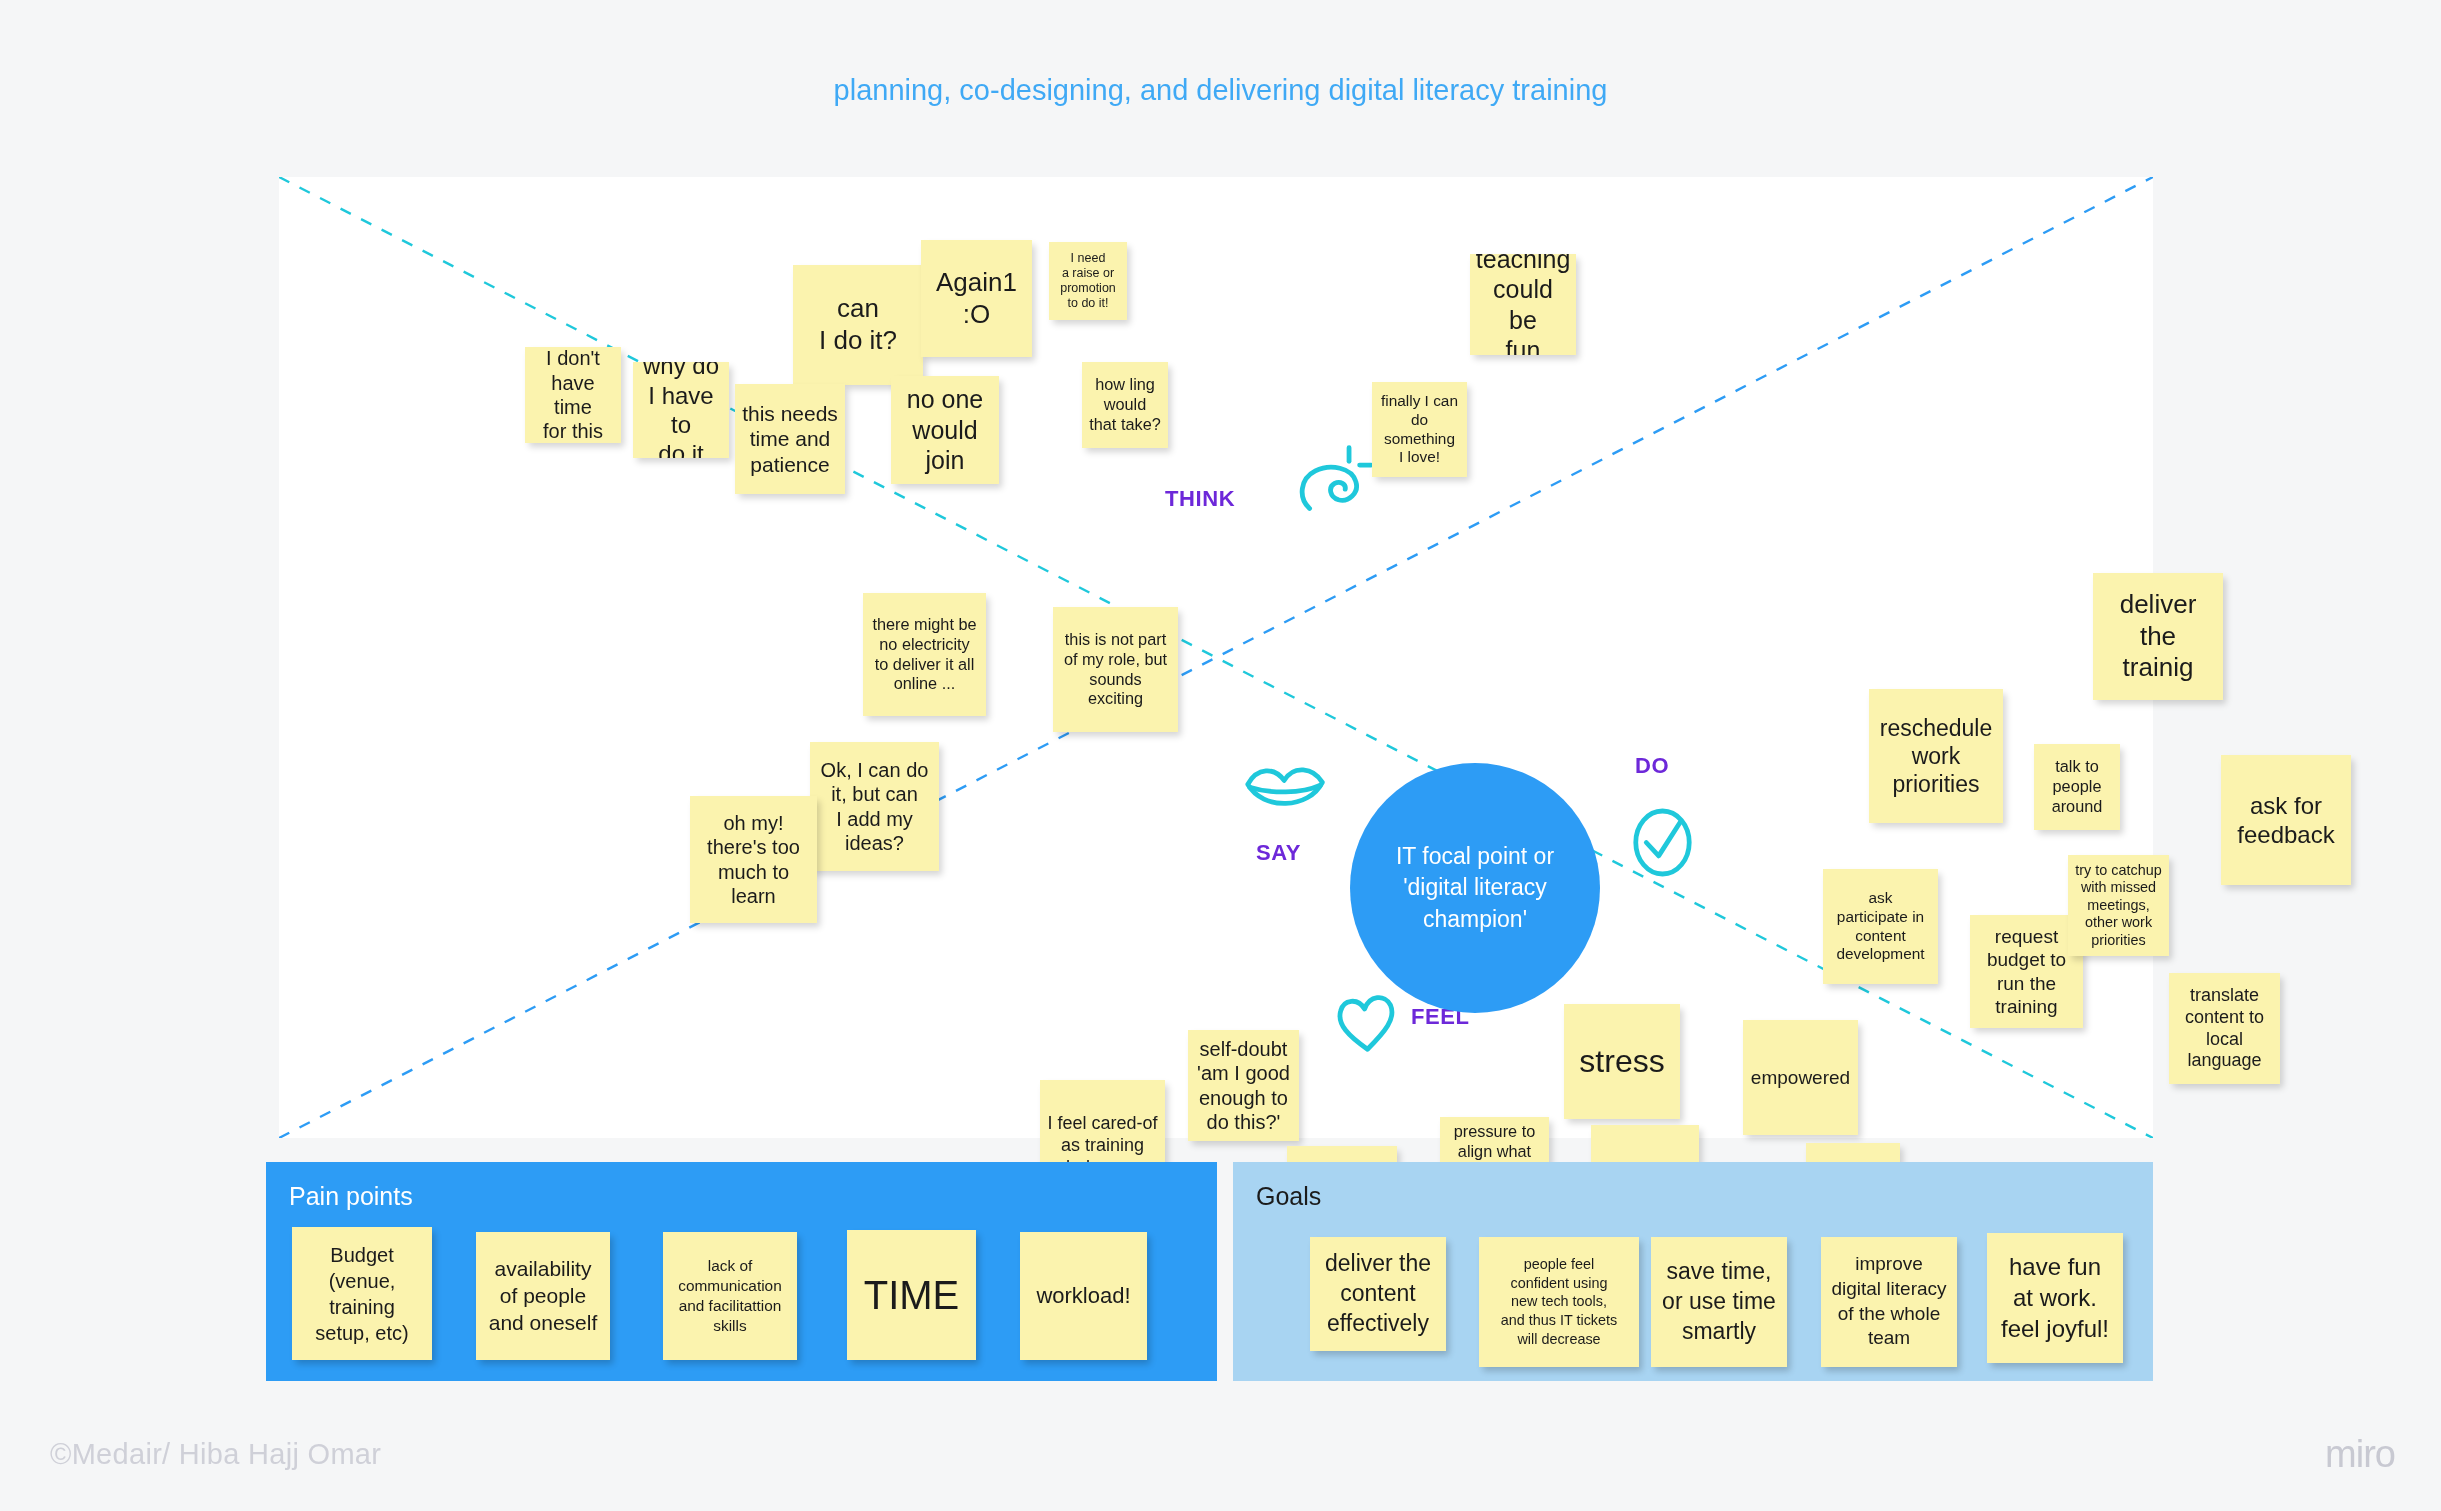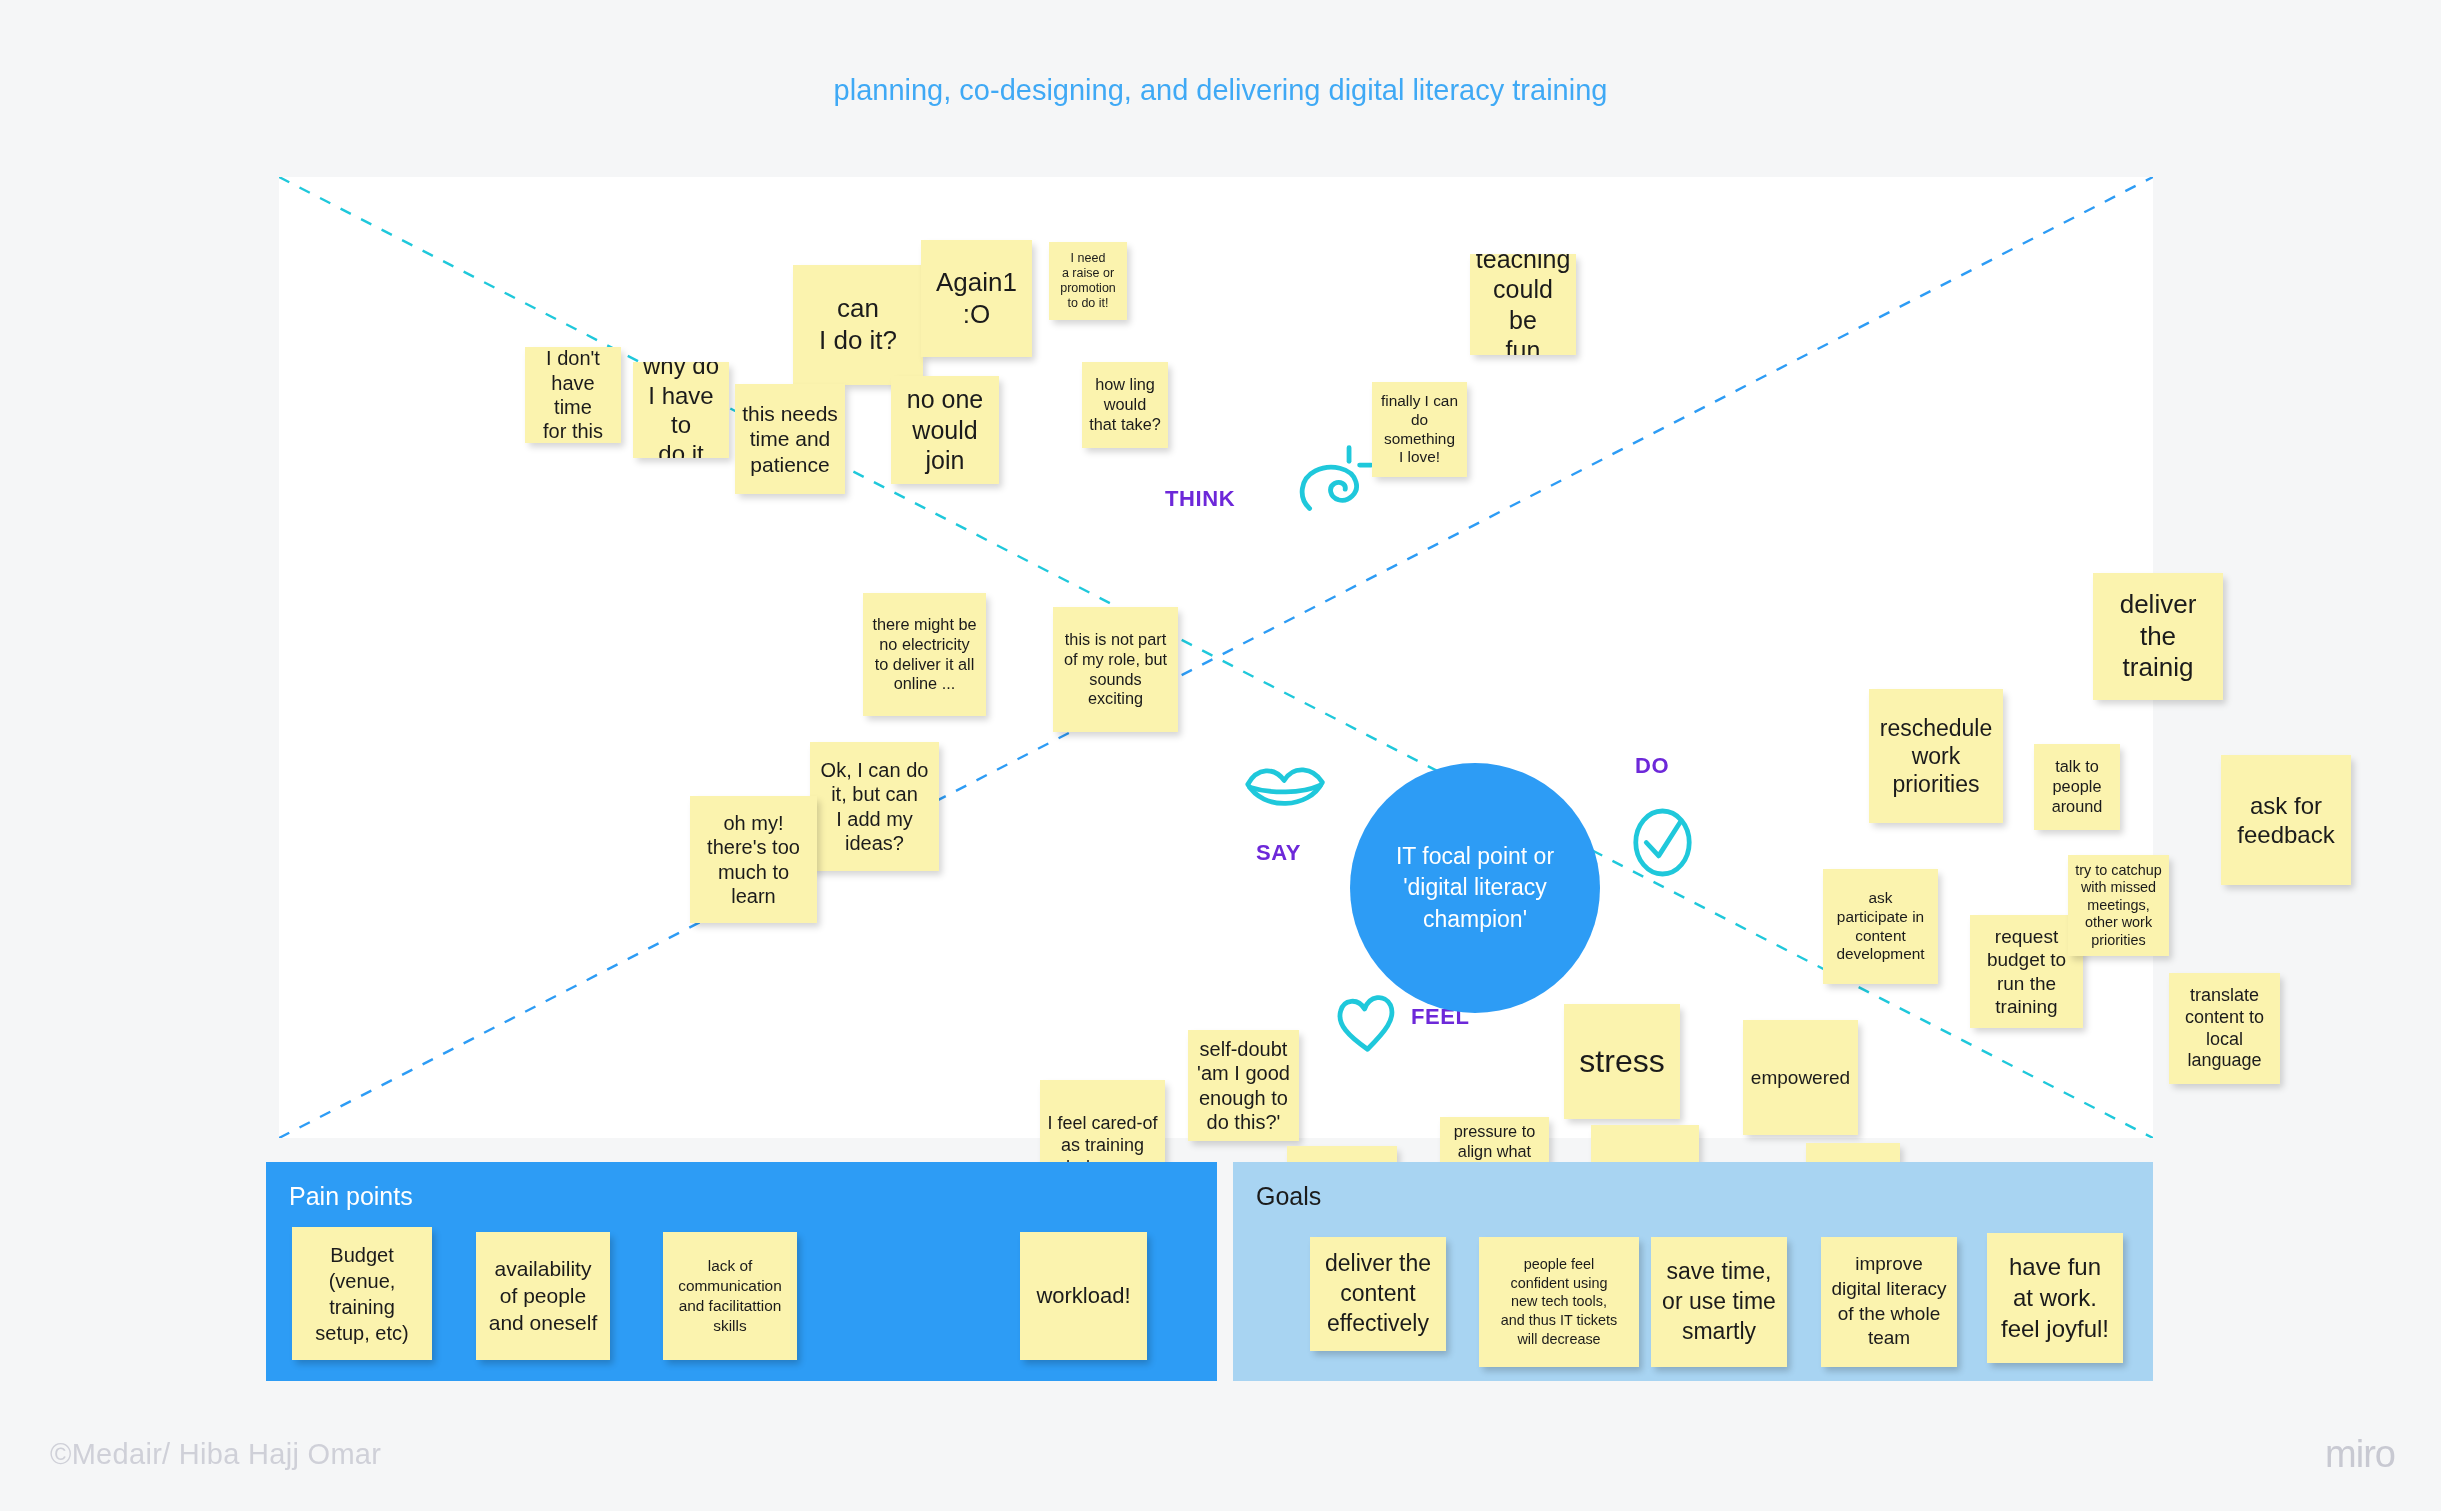--- a/index.html
+++ b/index.html
@@ -307,20 +307,23 @@
         <span>lack of
 communication
 and facilitattion
 skills</span>
       </div>
       <div class="pnote" style="left: 210px; top: 4.8px; width: 134px; height: 128px; font-size: 21px;">
         <span>availability
 of people
 and oneself</span>
       </div>
+      <div class="pnote" style="left: 581px; top: 2.9px; width: 129px; height: 130px; font-size: 40px;">
+        <span>TIME</span>
+      </div>
       <div class="pnote" style="left: 754px; top: 4.8px; width: 127px; height: 128px; font-size: 22px;">
         <span>workload!</span>
       </div>
     </div>
 </div>
 
 <div class="panel" id="goals-panel">
   <div class="panel-title">Goals</div>
   <div class="panel-notes" id="goals-notes">
       <div class="pnote" style="left: 77px; top: 9.6px; width: 136px; height: 114px; font-size: 23px;">

